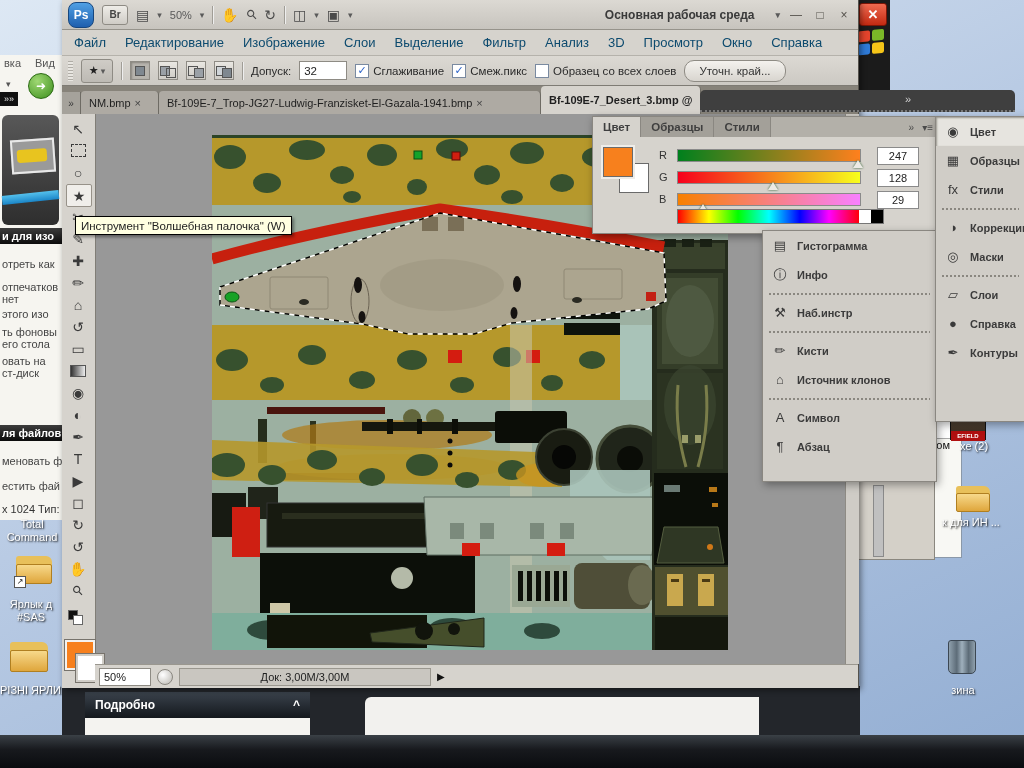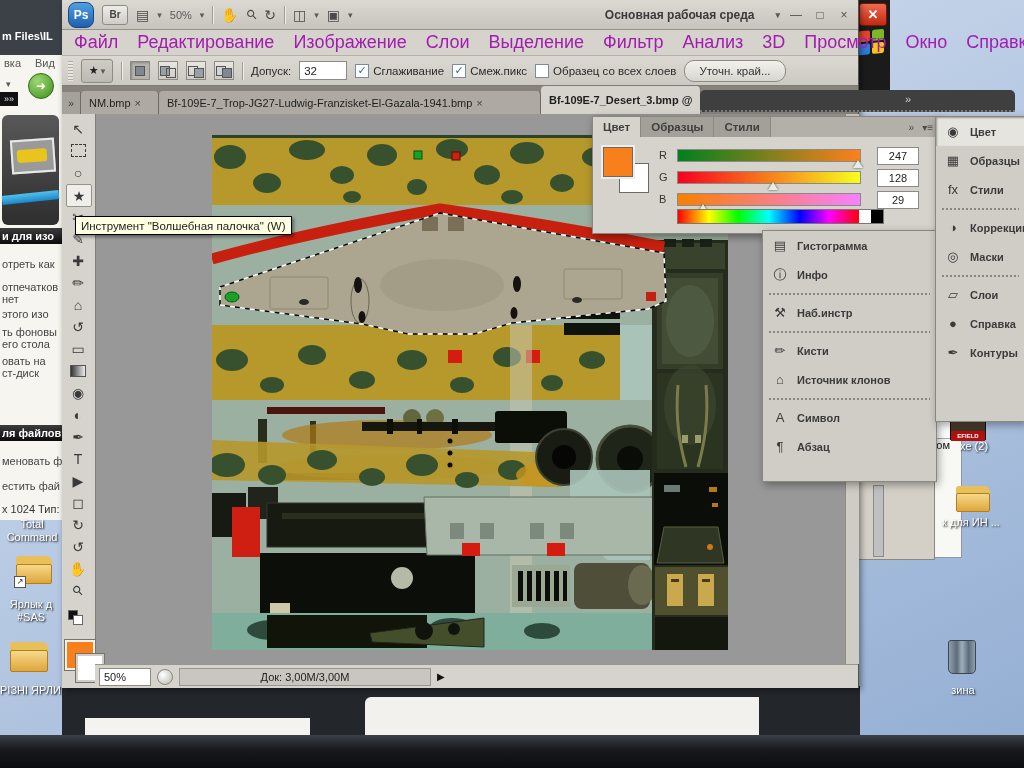--- a/index.html
+++ b/index.html
@@ -12,21 +12,21 @@
   #app-bar{left:0;top:0;width:100%;height:30px;background:linear-gradient(#dcd9d3,#c7c4be);border-bottom:1px solid #96938b;display:flex;align-items:center;gap:8px;padding:0 6px;box-sizing:border-box;}
   .ps-logo{width:24px;height:24px;border-radius:8px;background:linear-gradient(#4fa0e4,#1f5fae);color:#fff;font-weight:bold;font-size:12px;display:flex;align-items:center;justify-content:center;border:1px solid #17477f;}
   .br-btn{width:24px;height:18px;border:1px solid #8e8b84;border-radius:3px;background:linear-gradient(#efede8,#cfccc6);font-size:10px;font-weight:bold;color:#444;display:flex;align-items:center;justify-content:center;}
   .bar-glyph{color:#4a4a4a;font-size:14px;line-height:1;}
   .bar-dd{color:#5a5a5a;font-size:9px;}
   .vsep{width:1px;height:18px;background:#a09d96;box-shadow:1px 0 0 #eee;}
   .zoomctl{color:#5a5a5a;font-size:11px;}
   #workspace{margin-left:auto;font-weight:bold;color:#3a3a3a;font-size:12px;display:flex;align-items:center;gap:21px;}
   .winctl{color:#55524c;font-size:12px;width:16px;text-align:center;}
   #menu-bar{left:0;top:30px;width:100%;height:26px;display:flex;align-items:center;gap:19px;padding:0 12px;box-sizing:border-box;background:#d6d3cd;border-bottom:1px solid #b5b2ab;}
-  .menu-item{font-size:18px;color:#a21caf;white-space:nowrap;}
+  .menu-item{font-size:13px;color:#0c4a6e;white-space:nowrap;}
   
   #options-bar{left:0;top:56px;width:100%;height:30px;background:linear-gradient(#dcd9d3,#ccc9c3);border-bottom:1px solid #7e7b74;display:flex;align-items:center;gap:8px;padding:0 6px;box-sizing:border-box;}
   .grip{width:5px;height:20px;background:repeating-linear-gradient(#b0ada6 0 1px,#e8e6e1 1px 3px);}
   .tool-preset{width:30px;height:22px;border:1px solid #8e8b84;border-radius:3px;background:linear-gradient(#cfccc6,#bdbab4);display:flex;align-items:center;justify-content:center;gap:2px;}
   .modebtn{width:18px;height:17px;border:1px solid #8e8b84;background:linear-gradient(#e9e7e2,#cfccc6);display:flex;align-items:center;justify-content:center;}
   .modebtn.pressed{background:#b7b4ad;box-shadow:inset 1px 1px 2px #8a8780;}
   .sq{width:8px;height:8px;border:1px solid #555;background:#9aa0a6;}
   .sq2{width:8px;height:8px;border:1px solid #555;background:transparent;margin-left:-4px;margin-top:4px;}
   .opt-label{font-size:11.5px;color:#2a2a2a;white-space:nowrap;}
   .opt-input{width:42px;height:17px;background:#fff;border:1px solid #8e8b84;font-size:11.5px;padding-left:4px;display:flex;align-items:center;}
@@ -133,23 +133,20 @@
   
   #taskbar{left:0;top:735px;width:1024px;height:33px;background:linear-gradient(#3a4046,#17191d 45%,#0a0c0f);z-index:100;}
   @keyframes ants{to{stroke-dashoffset:-20;}}
   .ant-w{animation:ants 1.2s linear infinite;}
 </style>
 </head>
 <body>
 
 <div id="root">
 
-  <div class="abs" id="behind-title">
-    <span class="t">m Files\IL</span>
-  </div>
 
   <div class="abs" id="explorer-pane">
     <div class="exp-menu">
       <span>вка</span>
       <span>Вид</span>
     </div>
     <span class="exp-dd">▾</span>
     <div class="go-btn">➜</div>
     <div class="banner">
       <div class="photo">
@@ -213,20 +210,24 @@
     <i style="background:#e4442c;"></i>
       <i style="background:#7bb828;"></i>
       <i style="background:#2f7bd8;"></i>
       <i style="background:#f5c518;"></i>
   </div>
   <div class="abs" id="gray-frag">
       <div class="sb"></div>
     </div>
 
   <div class="abs" id="bottom-band"></div>
+  <div class="abs" id="details-bar">
+    <span>Подробно</span>
+    <span>^</span>
+  </div>
   <div class="abs" id="details-white"></div>
   <div class="abs" id="white-area"></div>
 
   <div class="abs" id="ps-window">
     <div class="abs" id="app-bar">
       <div class="ps-logo">Ps</div>
       <div class="br-btn">Br</div>
       <span class="bar-glyph">▤</span>
         <span class="bar-dd">▾</span>
       <span class="zoomctl">50%</span>

